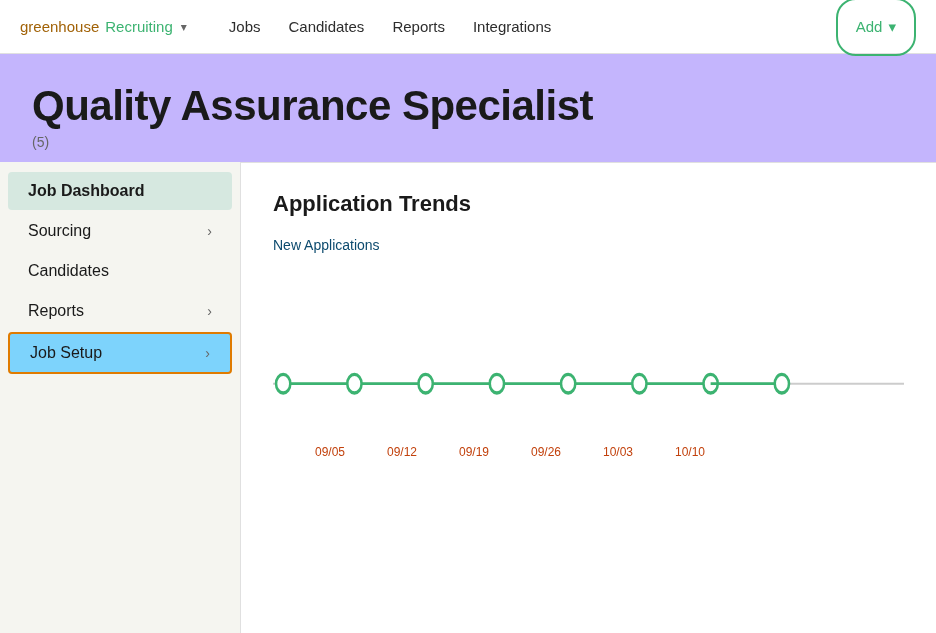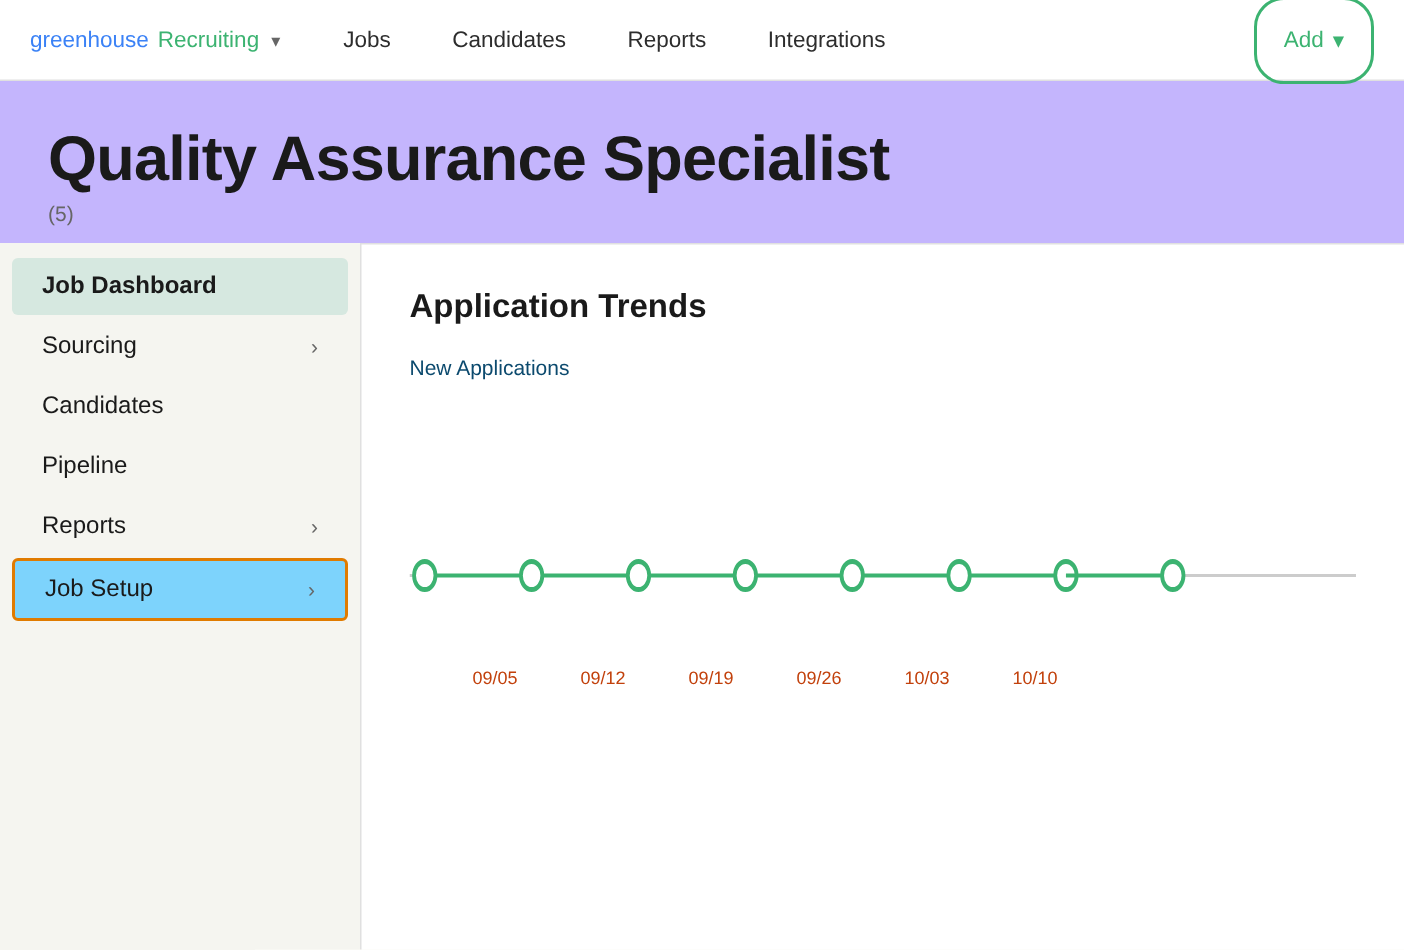--- a/index.html
+++ b/index.html
@@ -15,27 +15,27 @@
       padding: 0 20px;
       gap: 32px;
     }
     .nav-logo {
       display: flex;
       align-items: center;
       gap: 6px;
       font-size: 15px;
       font-weight: 500;
     }
-    .logo-greenhouse { color: #3b82f6; }
+    .logo-greenhouse { color: #a16207; }
     .logo-recruiting { color: #3cb371; }
     .nav-chevron { color: #666; font-size: 12px; margin-left: 2px; }
     .nav-links {
       display: flex;
       align-items: center;
-      gap: 41px;
+      gap: 28px;
       margin-left: 10px;
     }
     .nav-link {
       font-size: 15px;
       color: #2d2d2d;
       text-decoration: none;
       cursor: pointer;
     }
     .nav-add-btn {
       margin-left: auto;
@@ -187,23 +187,20 @@
       <span>Job Dashboard</span>
     </div>
     <div class="sidebar-item">
       <span>Sourcing</span>
       <span class="sidebar-chevron">›</span>
     </div>
     <div class="sidebar-item">
       <span>Candidates</span>
     </div>
     <div class="sidebar-item">
-      <span>Pipeline</span>
-    </div>
-    <div class="sidebar-item">
       <span>Reports</span>
       <span class="sidebar-chevron">›</span>
     </div>
     <div class="sidebar-item job-setup">
       <span>Job Setup</span>
       <span class="sidebar-chevron">›</span>
     </div>
   </aside>
 
   <main class="content-area">

